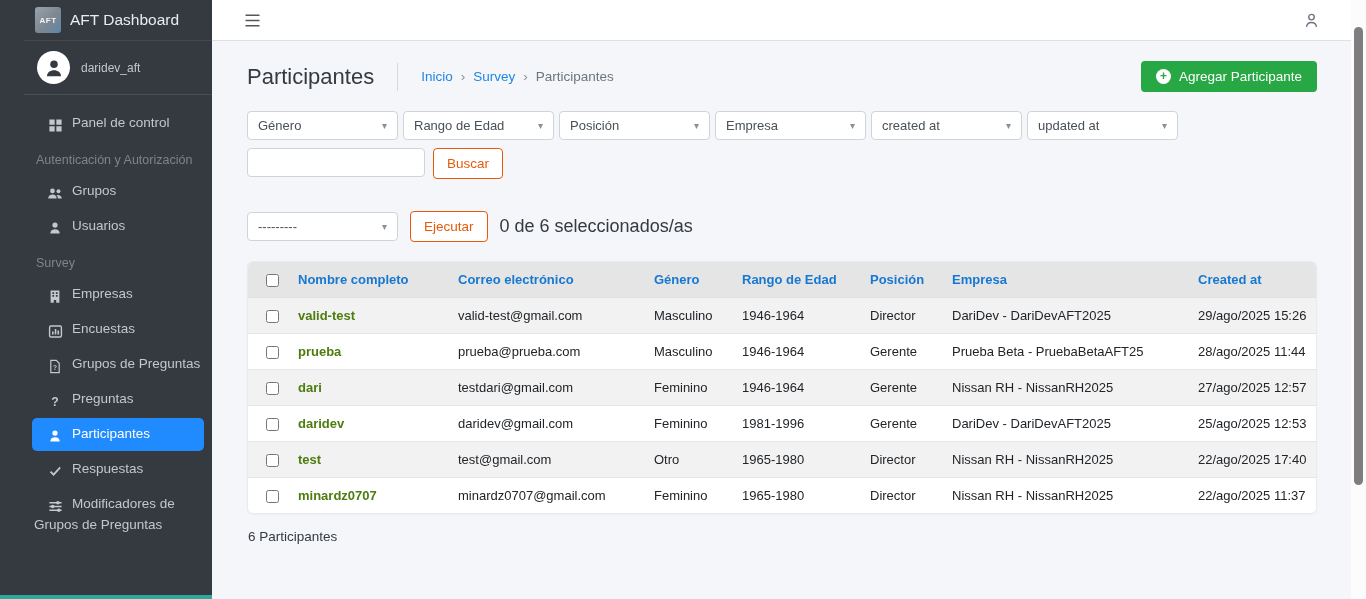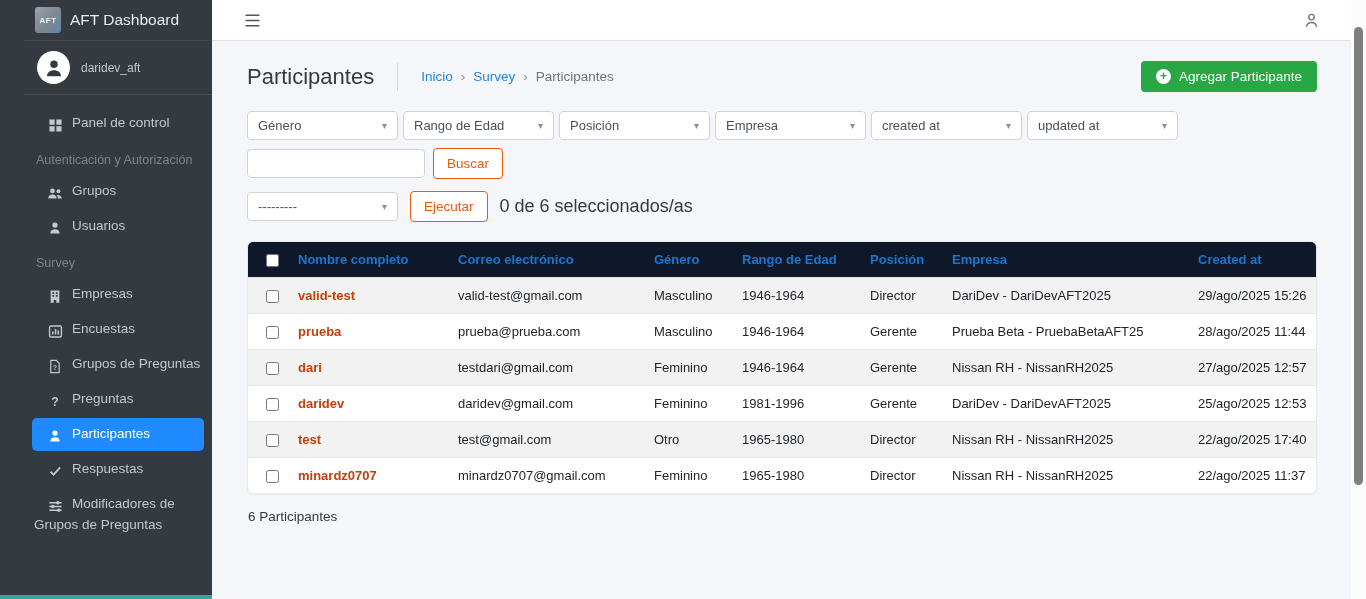--- a/index.html
+++ b/index.html
@@ -92,47 +92,47 @@
   
   .filters { display: flex; gap: 5px; margin-bottom: 8px; }
   .select-box {
     width: 151px; height: 29px; background: #fff; border: 1px solid #ced4da;
     border-radius: 4px; display: flex; align-items: center; justify-content: space-between;
     padding: 0 10px; font-size: 13px; color: #495057; cursor: pointer;
   }
   .caret { color: #8a9199; font-size: 10px; line-height: 1; }
   .caret::after { content: "\25BE"; }
 
-  .search-row { display: flex; align-items: center; gap: 8px; margin-bottom: 12px; }
+  .search-row { display: flex; align-items: flex-start; gap: 8px; margin-bottom: 32px; }
   .search-input {
     width: 178px; height: 29px; border: 1px solid #ced4da; border-radius: 4px;
     background: #fff; padding: 0 8px; font-size: 13px; font-family: inherit; color: #495057;
   }
   .btn-orange {
     height: 31px; padding: 0 13px; background: #fff; border: 1px solid #e8590c;
     color: #e8590c; border-radius: 4px; font-size: 13.5px; cursor: pointer; font-family: inherit;
   }
 
   .action-row { display: flex; align-items: center; gap: 12px; margin-bottom: 19px; }
   .selection-status { font-size: 18px; color: #343a40; }
 
   
   .table-card {
     background: #fff; border: 1px solid #e9ecef; border-radius: 6px;
     overflow: hidden; box-shadow: 0 1px 2px rgba(0,0,0,.04);
   }
   table { width: 100%; border-collapse: collapse; font-size: 13px; table-layout: fixed; }
   th {
     color: #1778d2; font-weight: 700; text-align: left; padding: 10px 8px;
-    border-bottom: 1px solid #dee2e6; background: #0f172a;
+    border-bottom: 1px solid #dee2e6; background: #e5e5e5;
   }
   td { padding: 10px 8px; color: #212529; }
   tbody tr { border-top: 1px solid #e3e7ea; }
   tbody tr:nth-child(odd) { background: #f2f2f2; }
-  .cell-link { color: #c2410c; font-weight: 700; cursor: pointer; text-decoration: none; text-align: center; }
+  .cell-link { color: #4d7c0f; font-weight: 700; cursor: pointer; text-decoration: none; text-align: center; }
   .cb { width: 13px; height: 13px; cursor: pointer; vertical-align: middle; }
   th.cb-col, td.cb-col { padding-left: 18px; }
 
   .count-text { margin: 15px 0 0 1px; font-size: 13.5px; color: #343a40; }
 
   
   .scrollbar-track {
     position: fixed; top: 0; right: 0; width: 15px; height: 599px;
     background: #fcfcfc; z-index: 5;
   }

